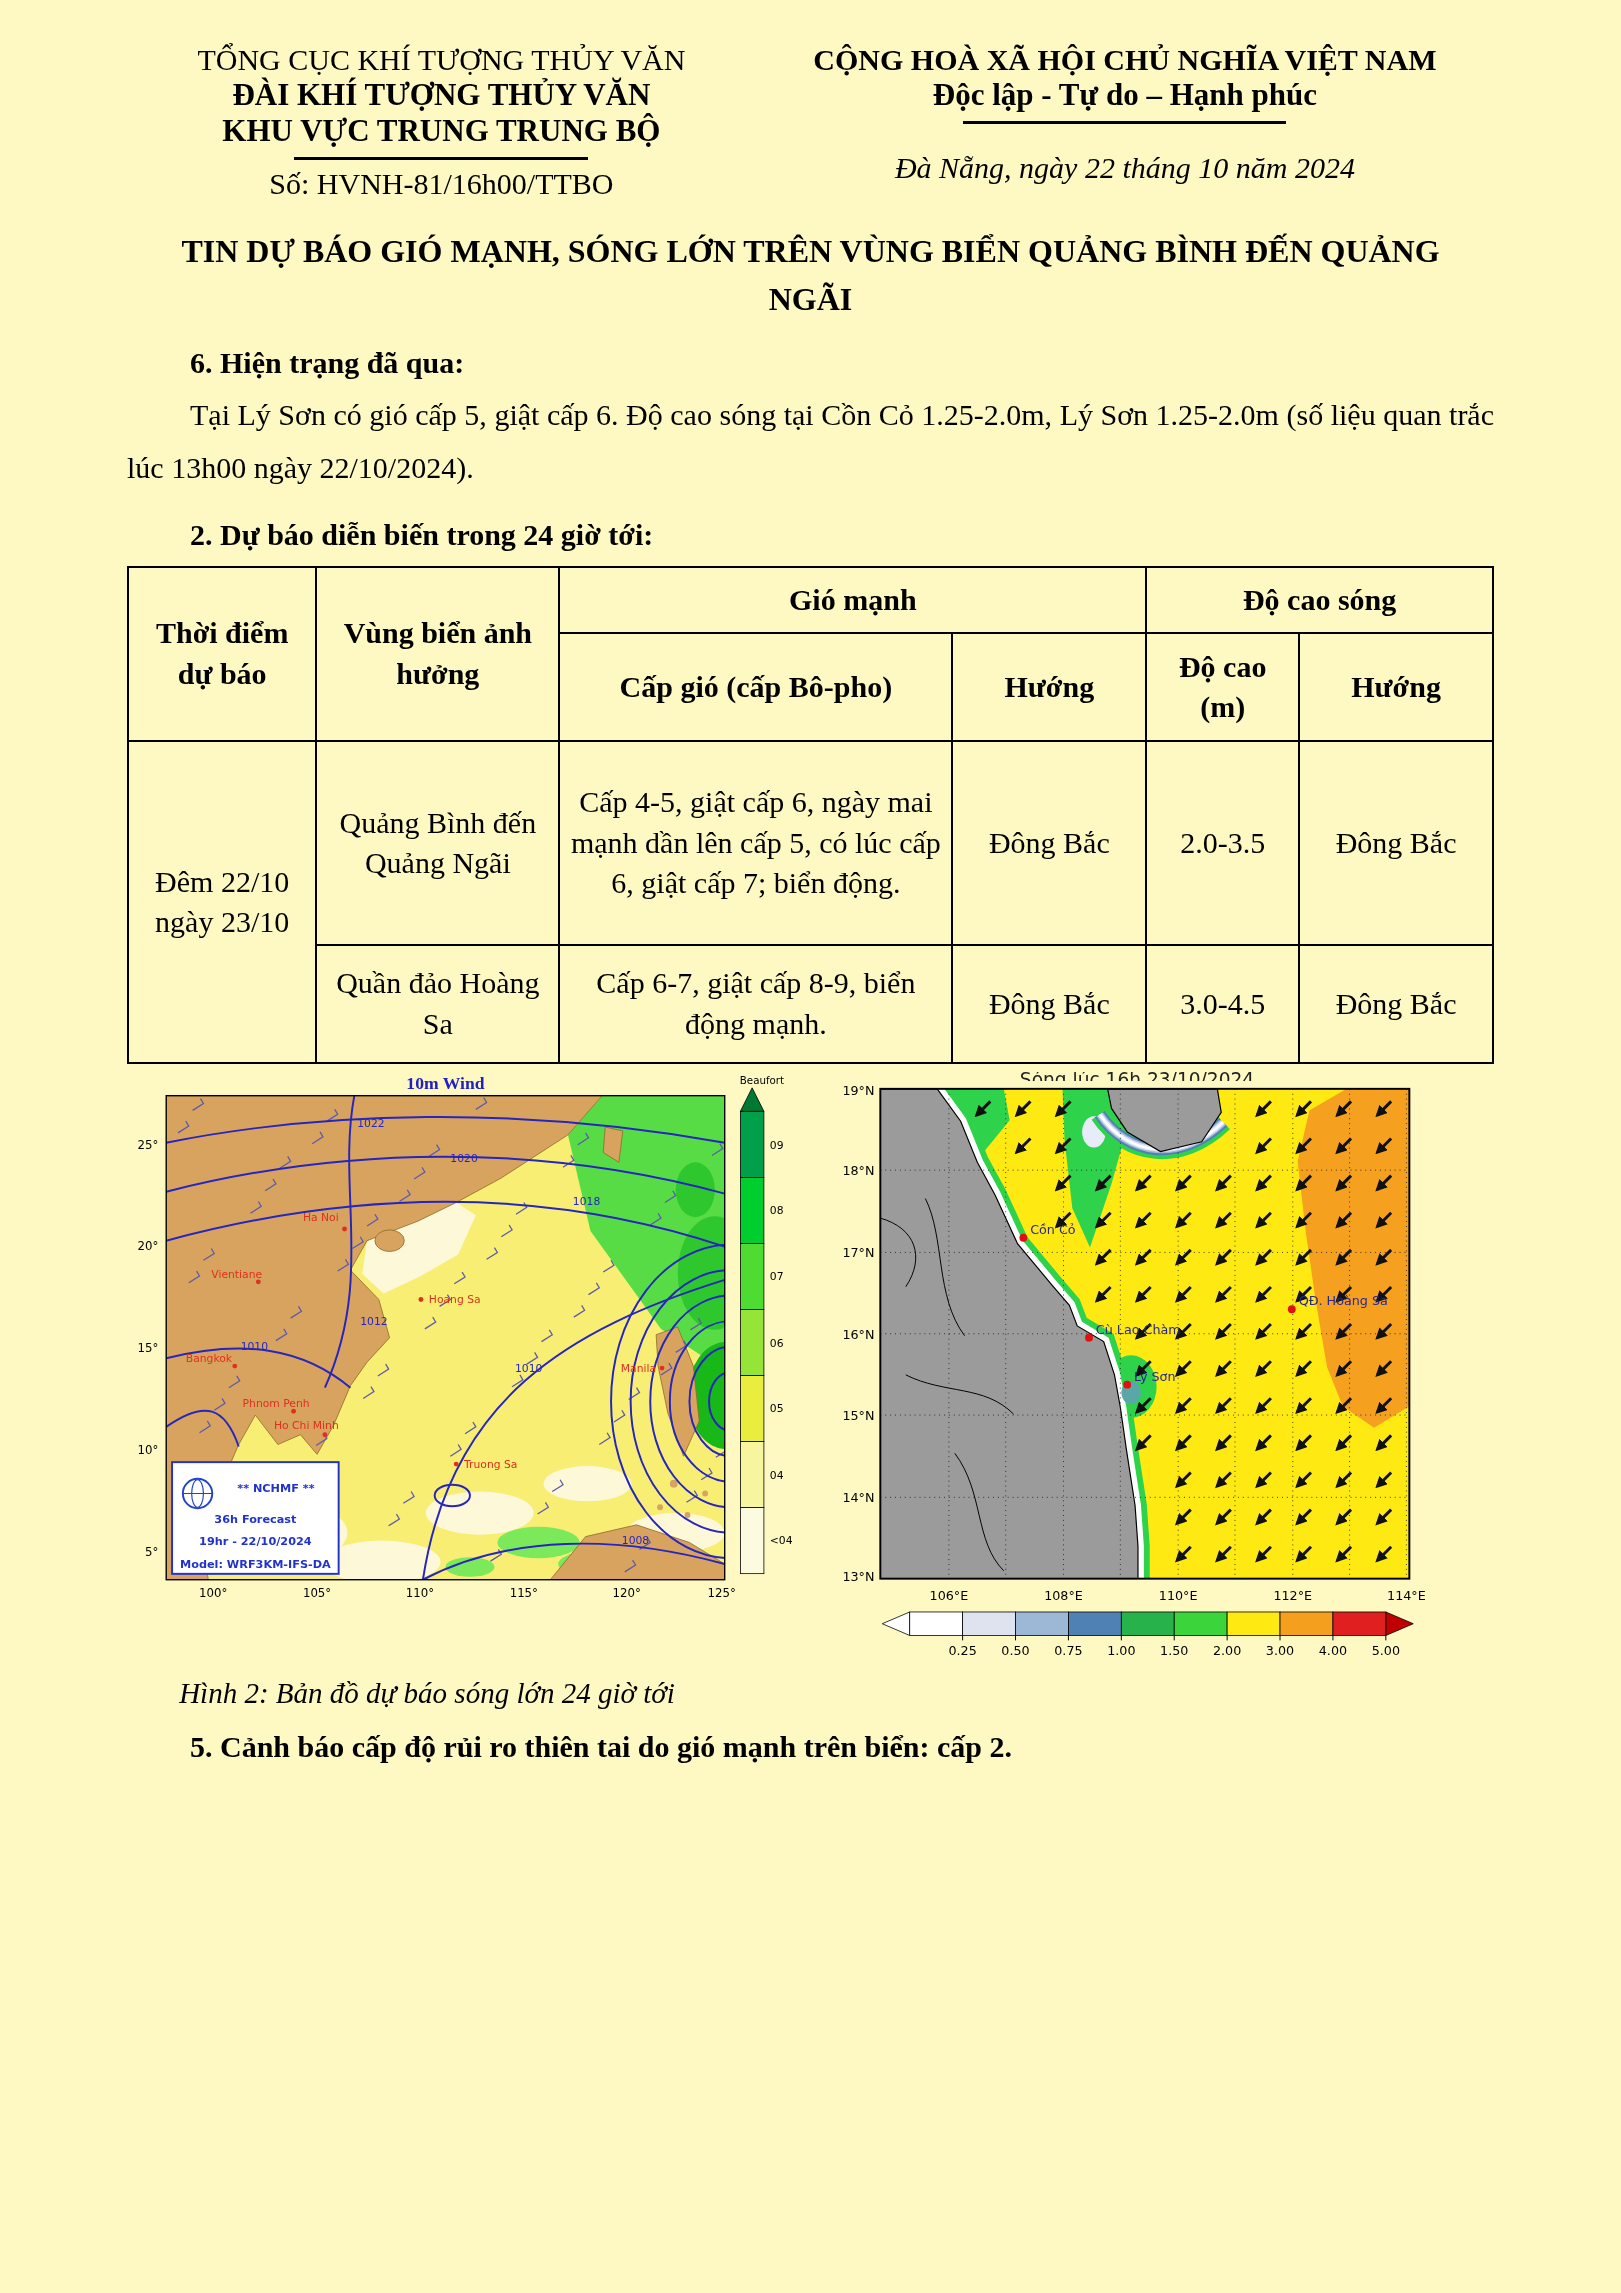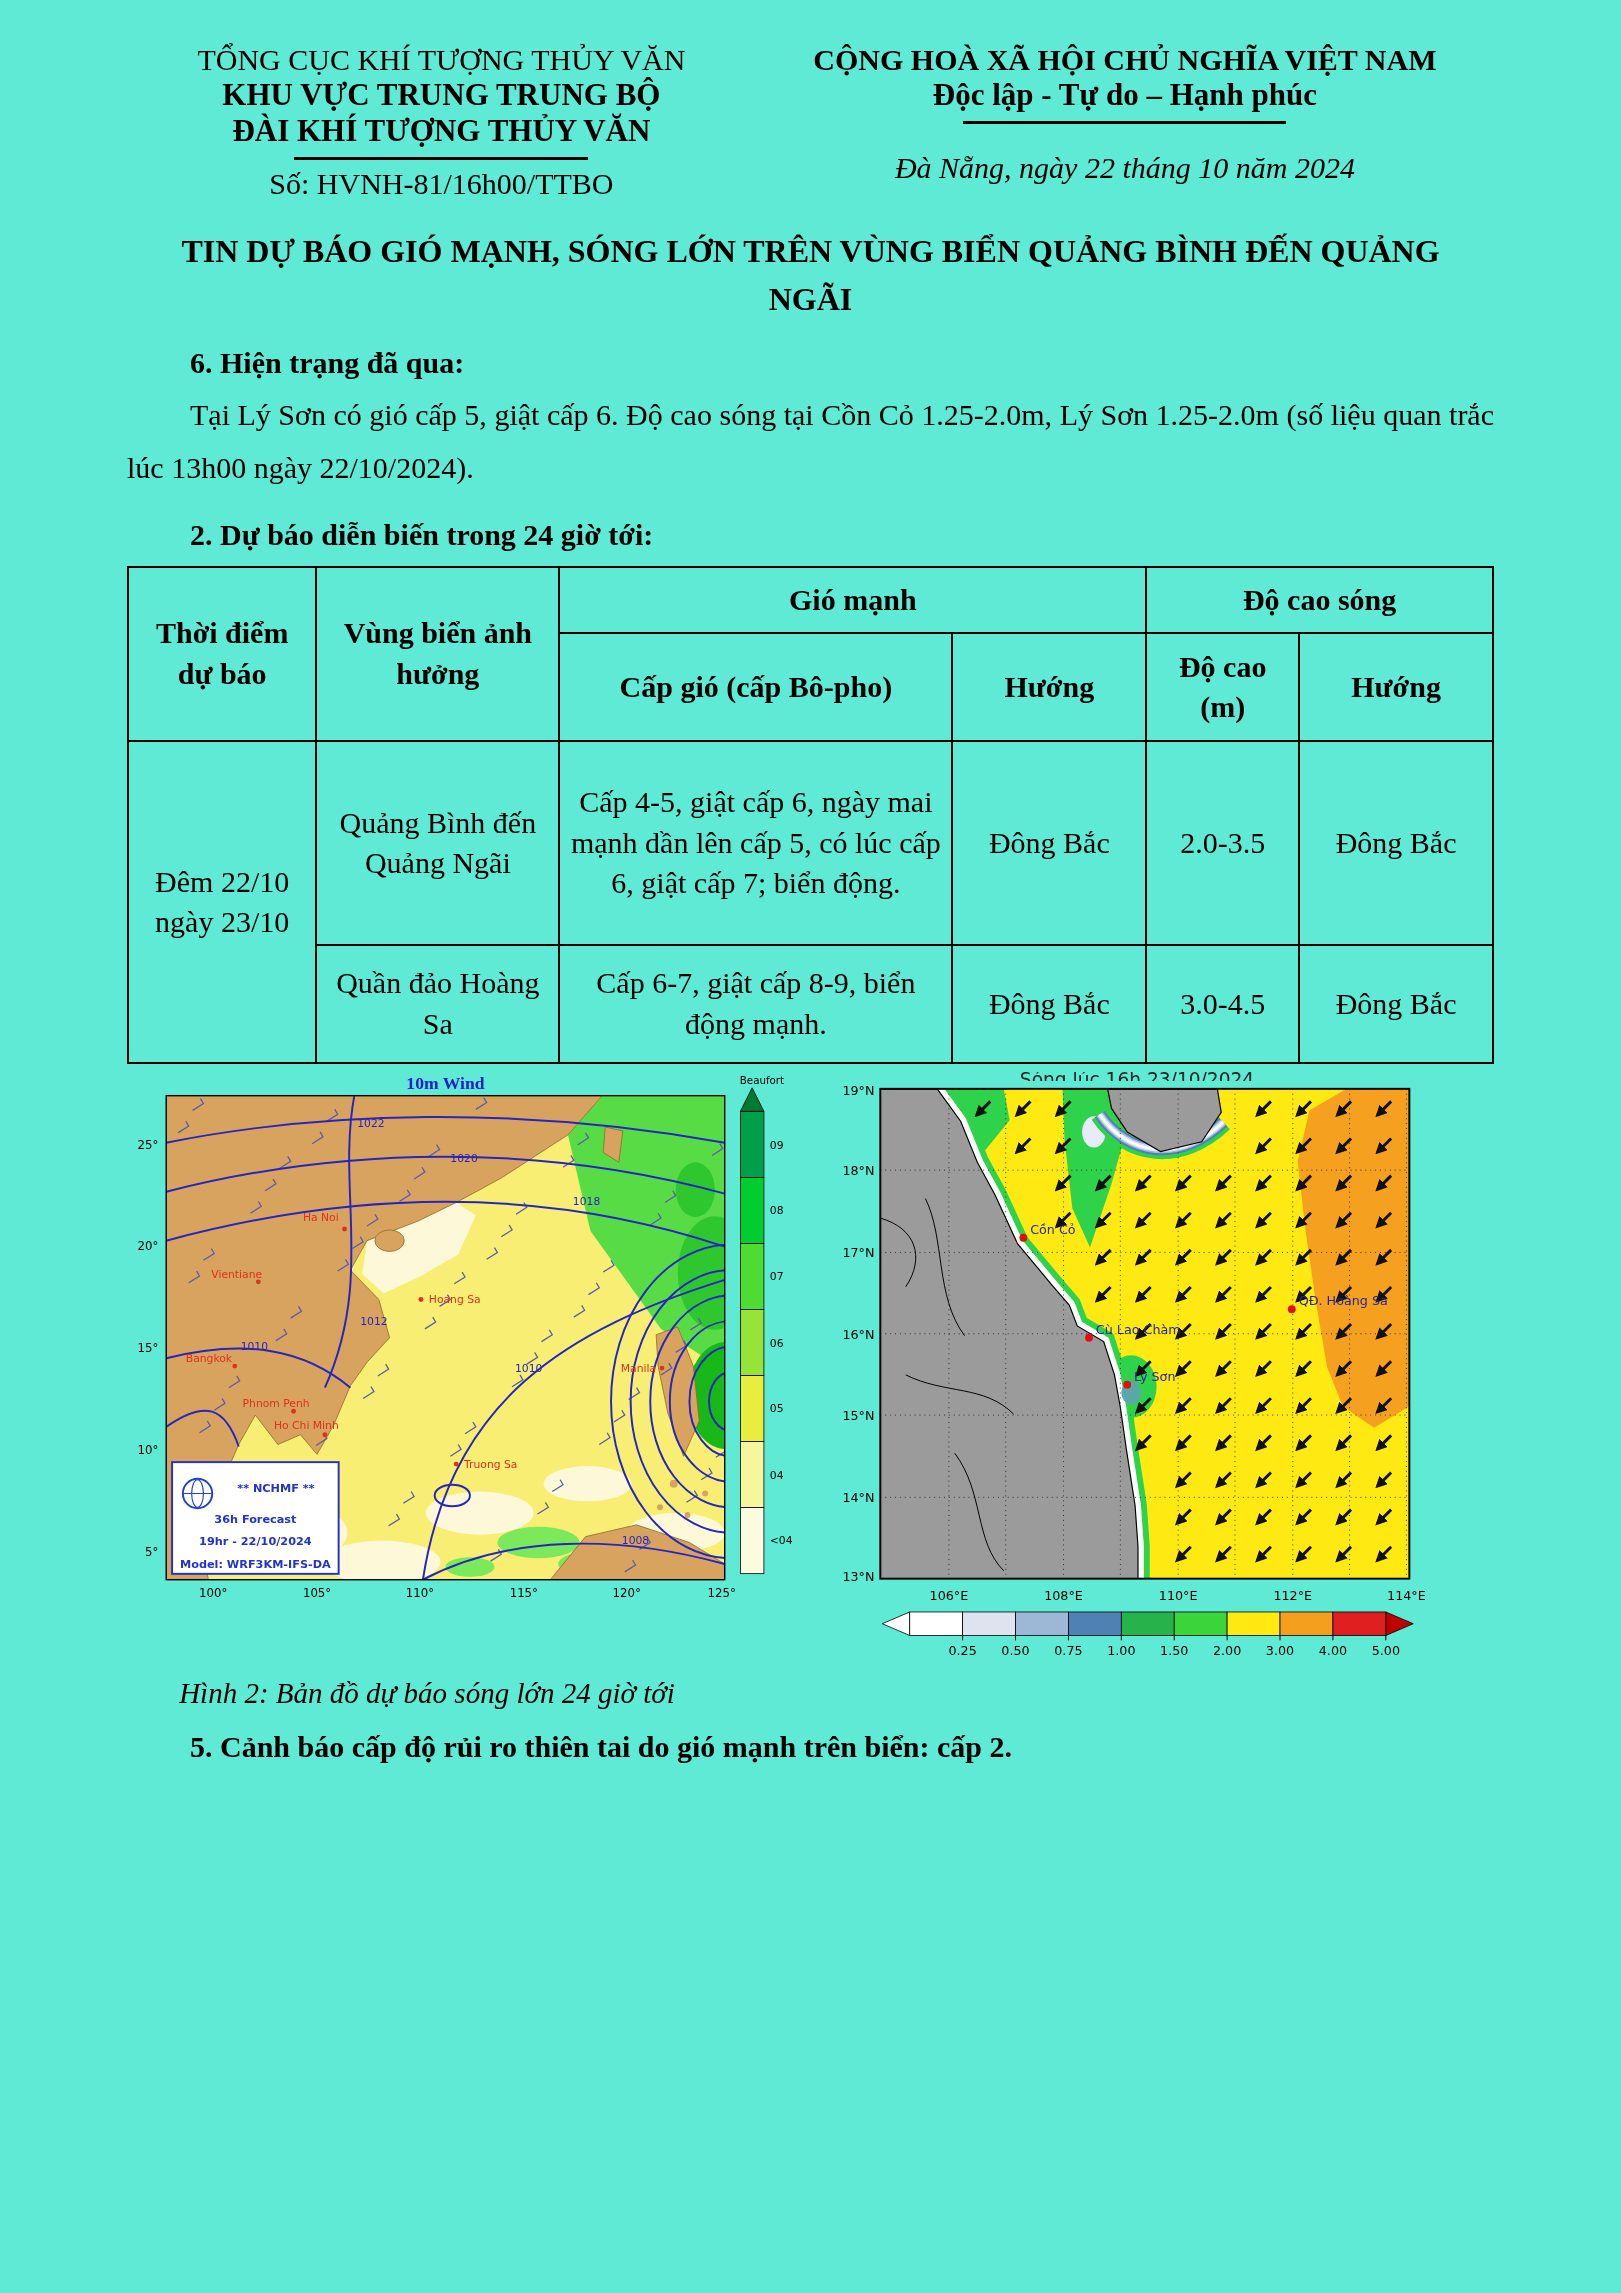--- a/index.html
+++ b/index.html
@@ -1,16 +1,16 @@
 <!DOCTYPE html>
 <html><head>
 <meta charset="utf-8">
 <style>
   html,body{margin:0;padding:0;background:#e8e8e8;}
-  .page{width:1621px;height:2294px;background:#5eead4;box-sizing:border-box;
+  .page{width:1621px;height:2294px;background:#fef9c3;box-sizing:border-box;
         padding:43px 127px 0 127px;font-family:"Liberation Serif",serif;color:#000;
         position:relative;overflow:hidden;margin:0 auto;}
   
   .hdr{display:flex;}
   .hdr-left{width:46%;text-align:center;}
   .hdr-right{width:54%;text-align:center;}
   .h-l1{font-size:30px;}
   .h-bold{font-size:31px;font-weight:bold;}
   .rule{height:2.9px;background:#000;margin:7.8px auto 7.8px;}
   .rule-l{width:294px;}
@@ -46,22 +46,22 @@
   svg text{font-family:"DejaVu Sans",sans-serif;}
 </style>
 </head>
 <body>
 
 <div class="page">
 
   <div class="hdr">
     <div class="hdr-left">
       <div class="h-l1">TỔNG CỤC KHÍ TƯỢNG THỦY VĂN</div>
+      <div class="h-bold">ĐÀI KHÍ TƯỢNG THỦY VĂN</div>
       <div class="h-bold">KHU VỰC TRUNG TRUNG BỘ</div>
-      <div class="h-bold">ĐÀI KHÍ TƯỢNG THỦY VĂN</div>
       <div class="rule rule-l"></div>
       <div class="docnum">Số: HVNH-81/16h00/TTBO</div>
     </div>
     <div class="hdr-right">
       <div class="h-l1" style="font-weight:bold">CỘNG HOÀ XÃ HỘI CHỦ NGHĨA VIỆT NAM</div>
       <div class="h-bold">Độc lập - Tự do – Hạnh phúc</div>
       <div class="rule rule-r"></div>
       <div class="dateline">Đà Nẵng, ngày 22 tháng 10 năm 2024</div>
     </div>
   </div>

